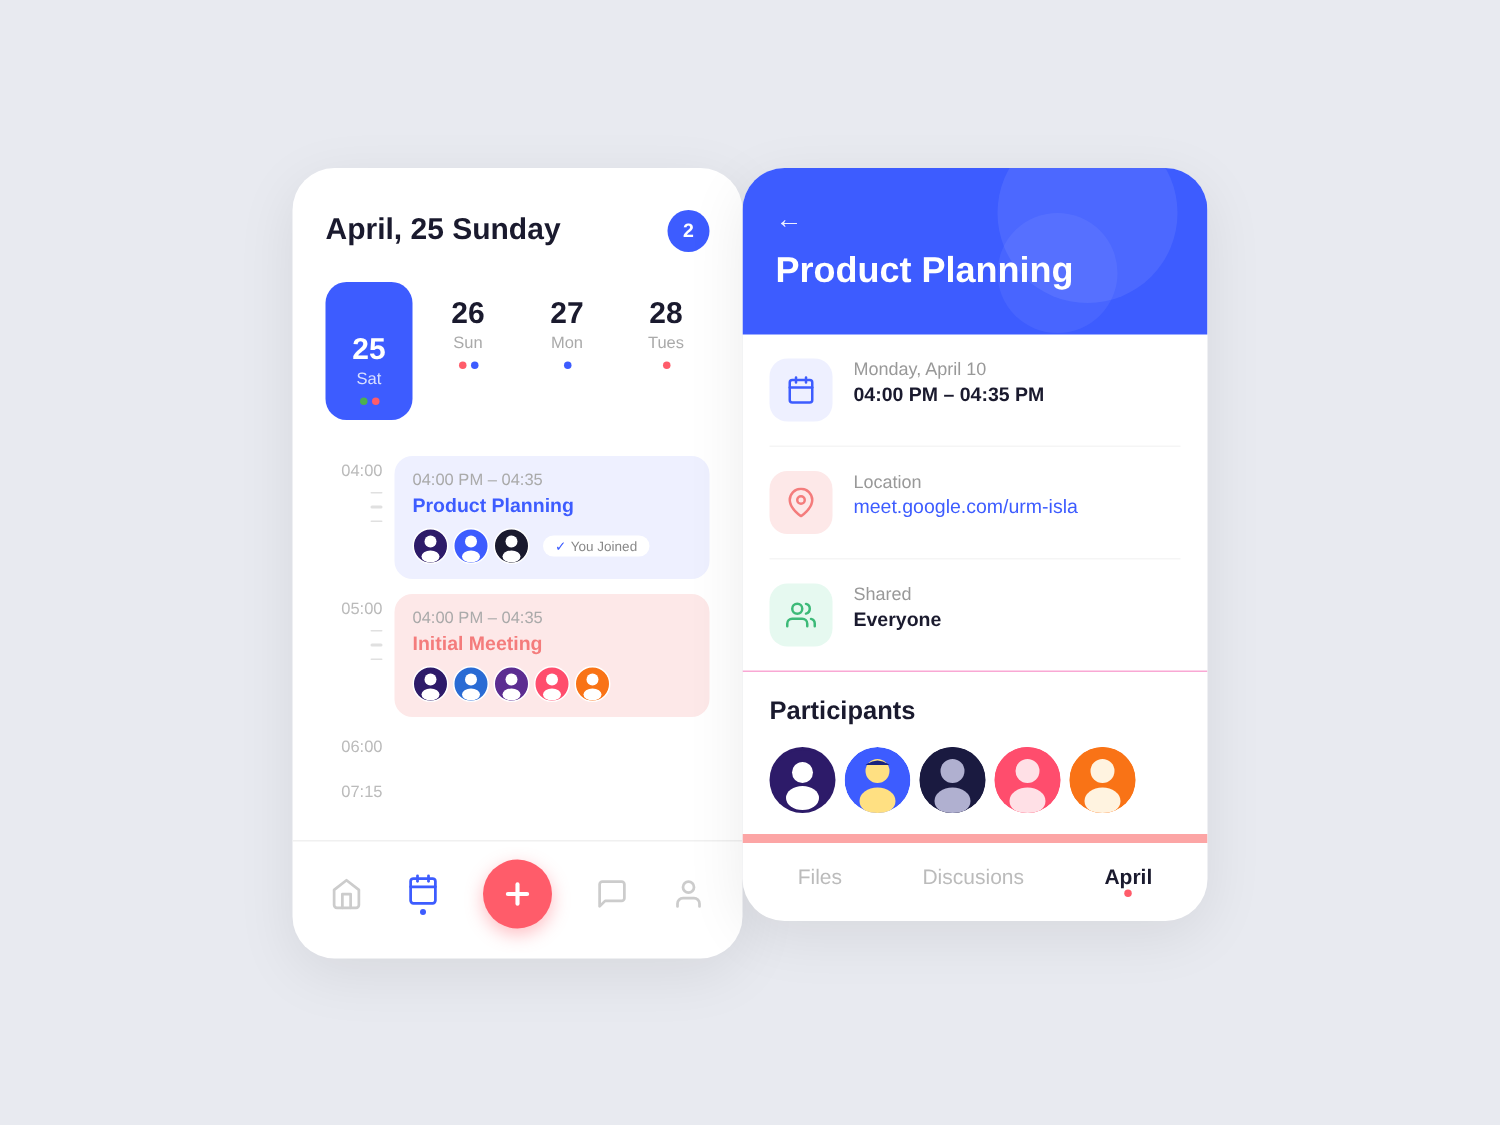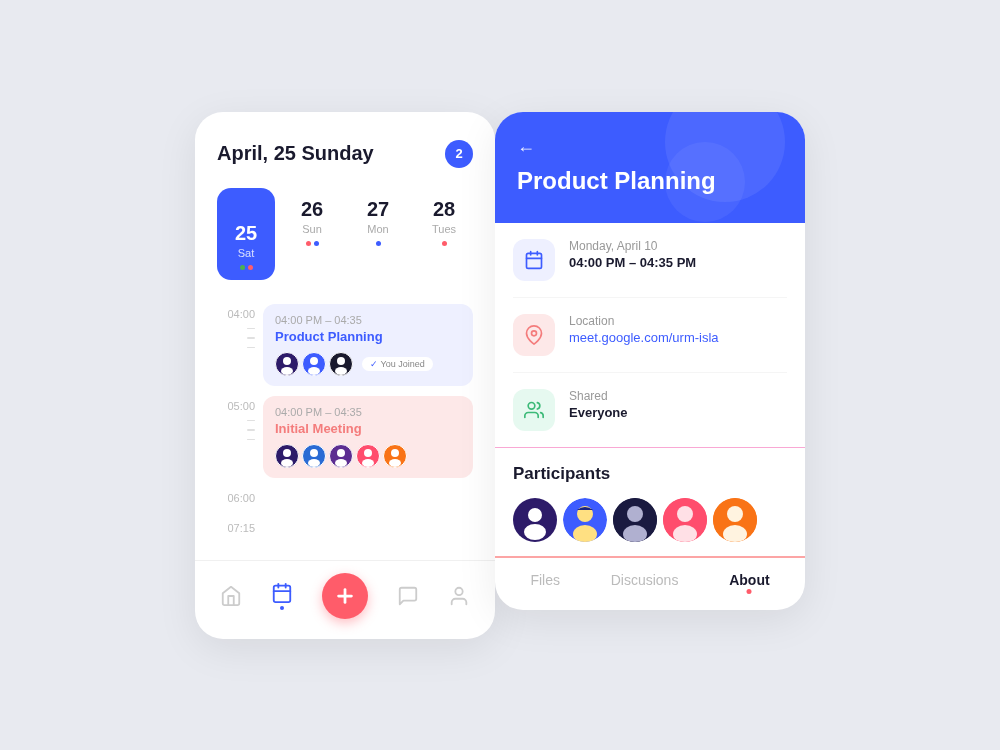--- a/index.html
+++ b/index.html
@@ -312,21 +312,21 @@
       font-size: 18px;
       font-weight: 700;
       color: #fff;
     }
 
     
     .right-bottom-tabs {
       display: flex;
       justify-content: space-around;
       padding: 14px 10px 18px;
-      border-top: 2px solid #fca5a5;
+      border-top: 6px solid #fca5a5;
     }
     .tab-item {
       font-size: 14px;
       color: #bbb;
       cursor: pointer;
       padding-bottom: 4px;
       position: relative;
     }
     .tab-item.active {
       color: #1a1a2e;
@@ -652,17 +652,17 @@
               <circle cx="22" cy="16" r="8" fill="#fff3e0"></circle>
               <ellipse cx="22" cy="36" rx="12" ry="9" fill="#fff3e0"></ellipse>
             </svg>
         </div>
       </div>
     </div>
 
     <div class="right-bottom-tabs">
       <div class="tab-item">Files</div>
       <div class="tab-item">Discusions</div>
-      <div class="tab-item active">About</div>
+      <div class="tab-item active">April</div>
     </div>
   </div>
 
 </div>
 
 </body></html>

